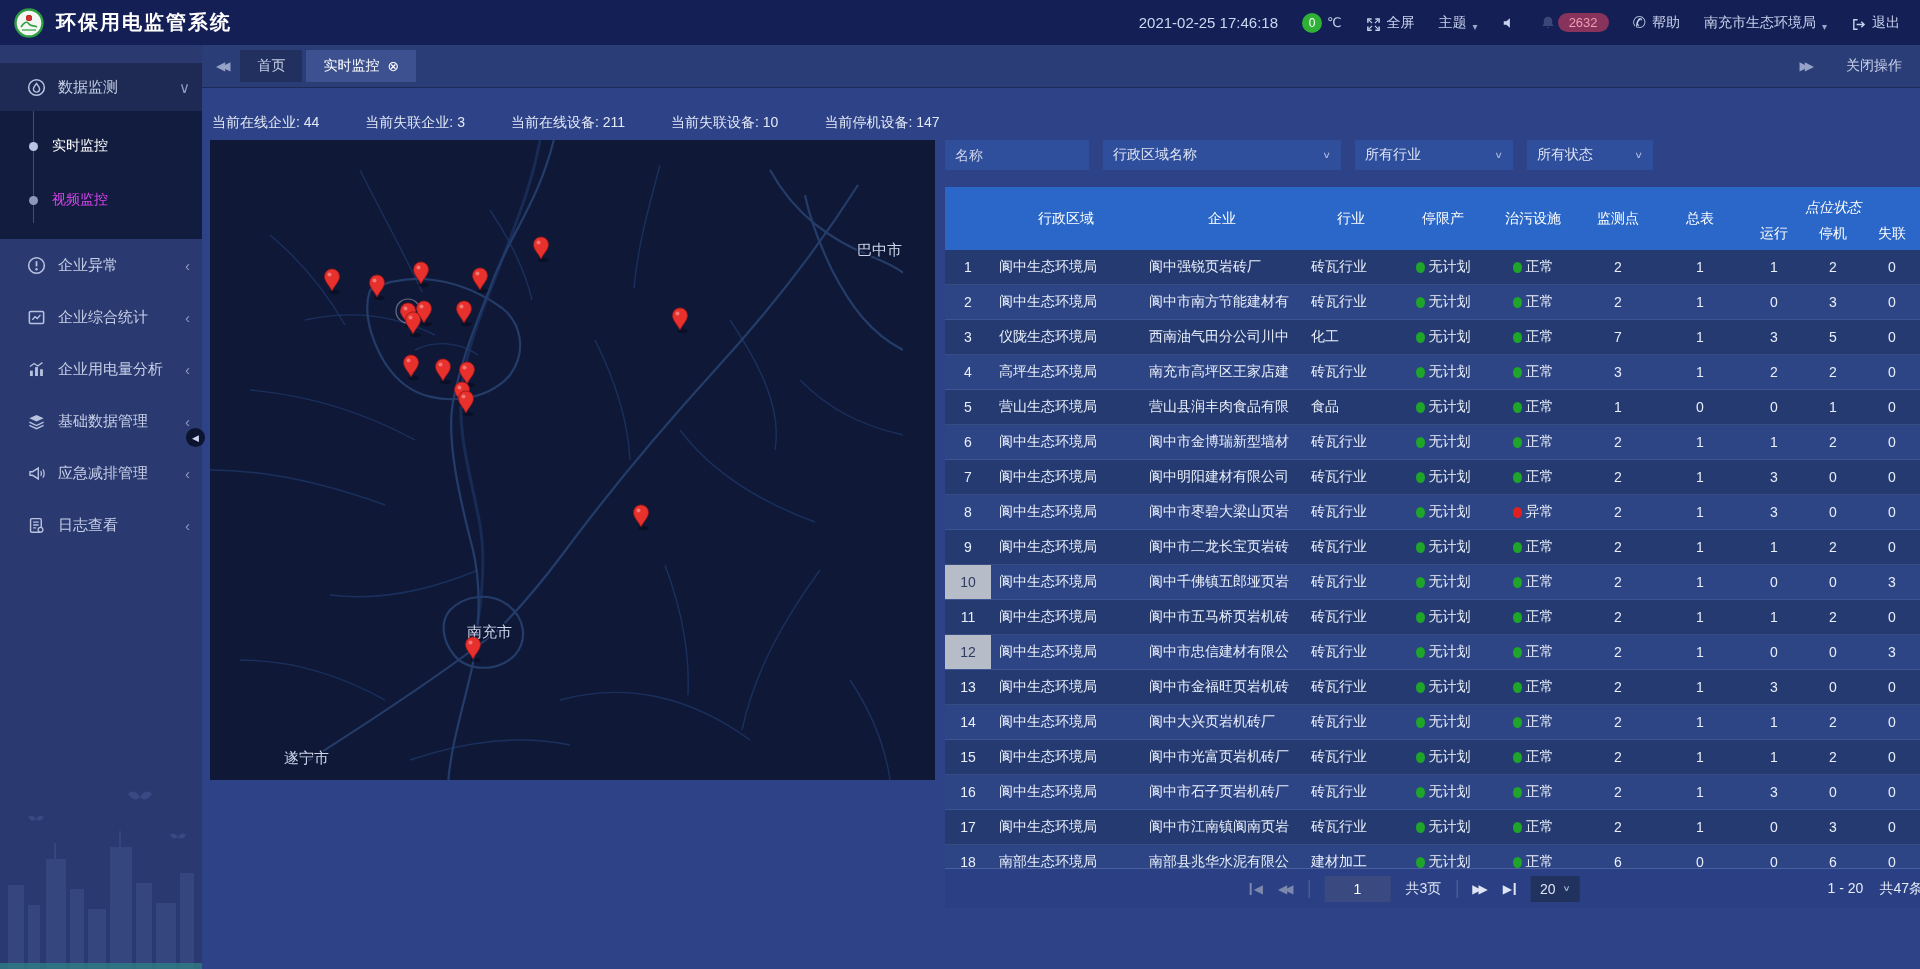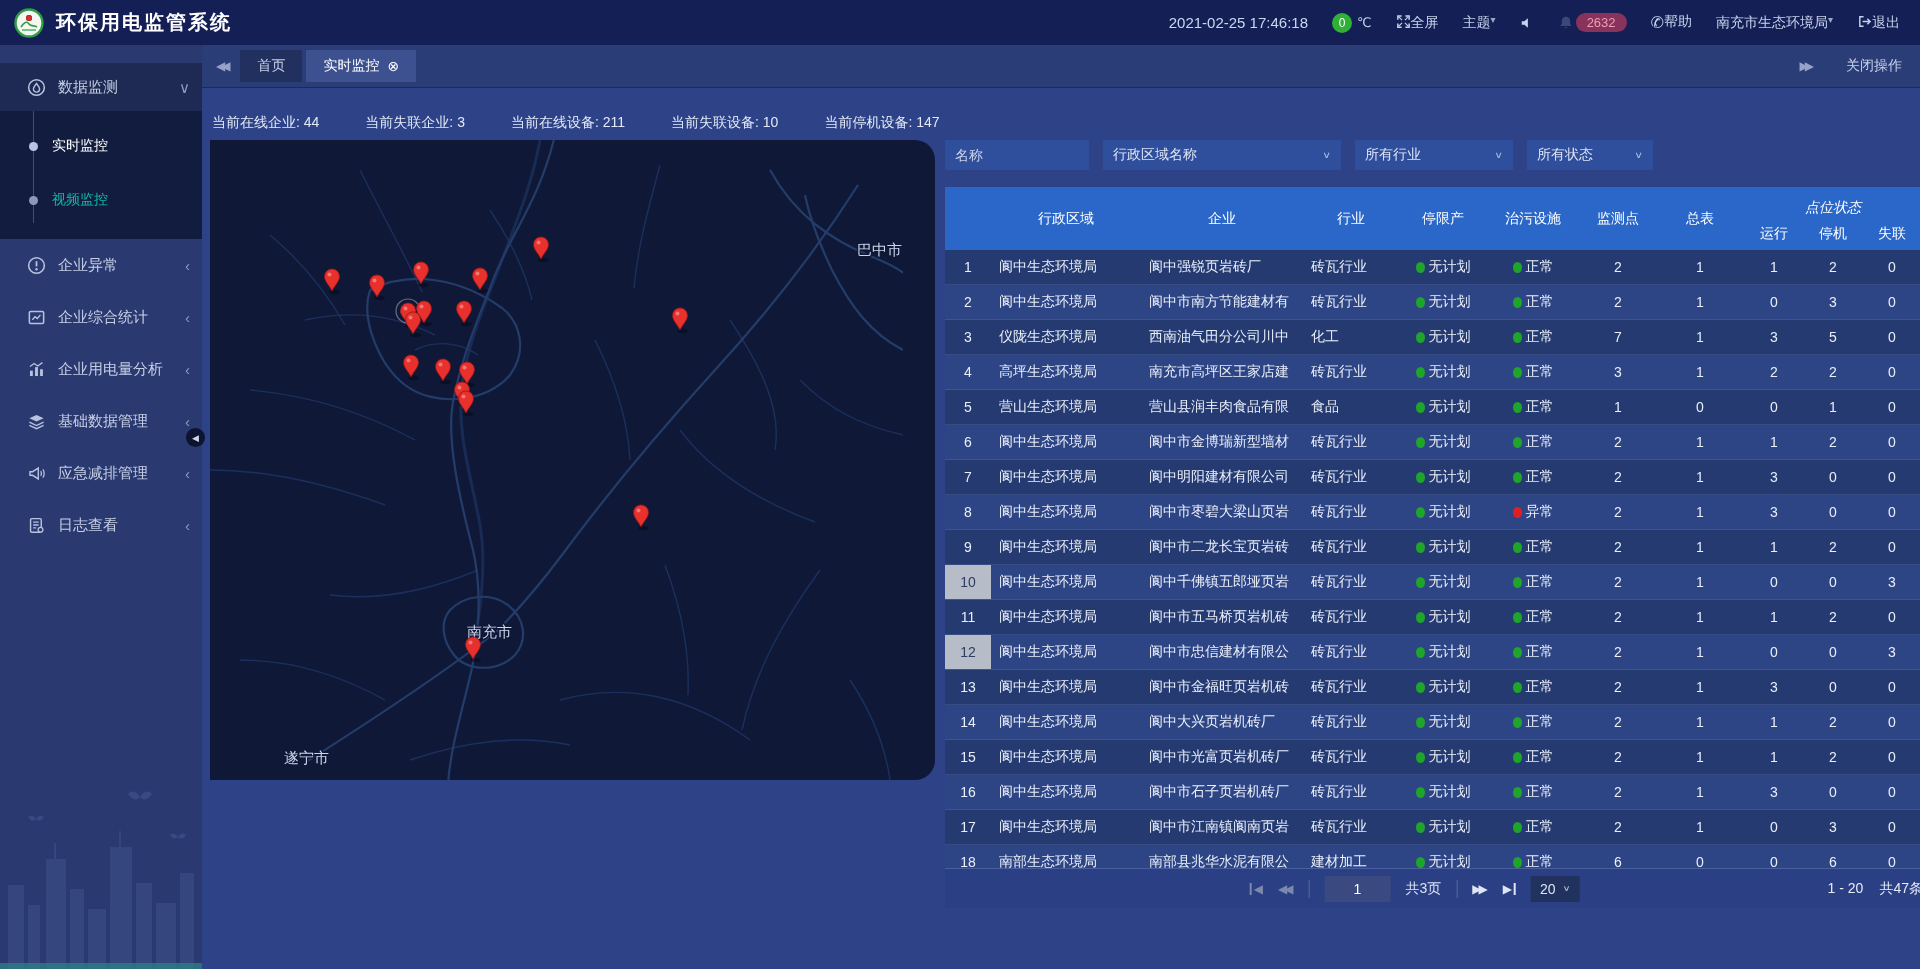--- a/index.html
+++ b/index.html
@@ -10,37 +10,37 @@
   .hdr{position:absolute;top:0;left:0;right:0;height:45px;background:#141f56;display:flex;
        align-items:center;padding:0 20px 0 14px;z-index:40;box-sizing:border-box;}
   .logo{width:30px;height:30px;margin-right:12px;flex:none;}
   .app-title{color:#ffffff;font-size:20px;font-weight:bold;letter-spacing:2px;margin:0;}
   .hdr-right{margin-left:auto;display:flex;align-items:center;gap:24px;color:#c9d2ec;font-size:14px;}
   .datetime{font-size:15px;color:#cdd6ef;}
   .temp{display:flex;align-items:center;gap:5px;}
   .temp-circle{width:20px;height:20px;border-radius:50%;background:#2eb135;color:#fff;font-size:12px;
        display:flex;align-items:center;justify-content:center;font-style:normal;}
   .temp-unit{font-size:13px;}
-  .hbtn{display:flex;align-items:flex-start;cursor:pointer;white-space:nowrap;}
+  .hbtn{display:flex;align-items:flex-end;gap:6px;cursor:pointer;white-space:nowrap;}
   .caretdn{font-size:10px;color:#9aa5c8;}
   .bell-wrap{display:flex;align-items:center;gap:2px;cursor:pointer;}
   .badge{background:#87335c;color:#ef9eb4;border-radius:10px;padding:2px 11px;font-size:13px;}
   .phone-g{font-size:16px;}
 
   
   .sidebar{position:absolute;top:45px;left:0;bottom:0;width:202px;background:#2a3a70;z-index:20;
        padding-top:18px;box-sizing:border-box;overflow:hidden;}
   .mi{height:48px;display:flex;align-items:center;padding:0 12px 0 26px;color:#c6cee6;font-size:15px;cursor:pointer;}
   .mi-plain{height:52px;}
   .mi-ico{width:20px;height:20px;margin-right:12px;display:flex;align-items:center;justify-content:center;flex:none;}
   .mi-caret{margin-left:auto;color:#8f9ac0;font-size:15px;line-height:1;}
   .group-expanded{background:#1e2a53;}
   .submenu{background:#121c3f;padding:8px 0 12px;position:relative;}
   .submenu::before{content:"";position:absolute;left:33px;top:0;bottom:16px;width:1px;background:#3e4c80;}
-  .smi{height:54px;display:flex;align-items:center;padding-left:52px;color:#14b8a6;font-size:14px;position:relative;cursor:pointer;}
+  .smi{height:54px;display:flex;align-items:center;padding-left:52px;color:#d946ef;font-size:14px;position:relative;cursor:pointer;}
   .smi .sdot{position:absolute;left:29px;width:9px;height:9px;border-radius:50%;background:#8d97ba;}
   .smi.active{color:#ffffff;}
   .smi.active .sdot{background:#b9c4e4;}
   .skyline{position:absolute;bottom:0;left:0;width:202px;height:180px;}
   .collapse-btn{position:absolute;left:186px;top:428px;width:19px;height:19px;border-radius:50%;
        background:#0c1430;color:#cfd6ee;border:none;font-size:9px;z-index:45;display:flex;
        align-items:center;justify-content:center;cursor:pointer;padding:0;}
 
   
   .main{position:absolute;left:202px;top:45px;right:0;bottom:0;}
@@ -51,21 +51,21 @@
        color:#c8d0ea;font-size:14px;cursor:pointer;}
   .tab.active{background:#3d5190;color:#fff;gap:8px;}
   .tab-close{font-size:14px;line-height:1;cursor:pointer;}
   .tb-right{margin-left:auto;display:flex;align-items:center;gap:22px;color:#c8d0ea;font-size:14px;}
 
   .content{position:absolute;top:43px;left:0;right:0;bottom:0;padding-left:8px;box-sizing:border-box;}
   .stats{margin-top:26px;height:20px;display:flex;gap:46px;color:#e3e9f6;font-size:14px;padding-left:2px;}
   .stat{white-space:nowrap;}
 
   .panels{display:flex;margin-top:6px;}
-  .map{width:725px;height:640px;background:#0f1937;flex:none;position:relative;cursor:grab;border-radius:20px;}
+  .map{width:725px;height:640px;background:#0f1937;flex:none;position:relative;cursor:grab;}
   .map svg{display:block;}
   .map-label{fill:#cdd5ea;font-size:15px;paint-order:stroke;stroke:#0f1937;stroke-width:3px;}
 
   .right-panel{width:992px;margin-left:10px;flex:none;position:relative;}
   .filters{display:flex;gap:14px;height:30px;}
   .f-name{width:144px;background:#2f4e9c;border:none;color:#e2e8f6;padding:0 10px;font-size:14px;box-sizing:border-box;}
   .f-name::placeholder{color:#cad3eb;opacity:1;}
   .sel{display:flex;align-items:center;justify-content:space-between;background:#2f4e9c;color:#dde4f4;
        font-size:14px;padding:0 10px;cursor:pointer;box-sizing:border-box;}
   .sel-region{width:238px;}.sel-industry{width:158px;}.sel-status{width:126px;}

